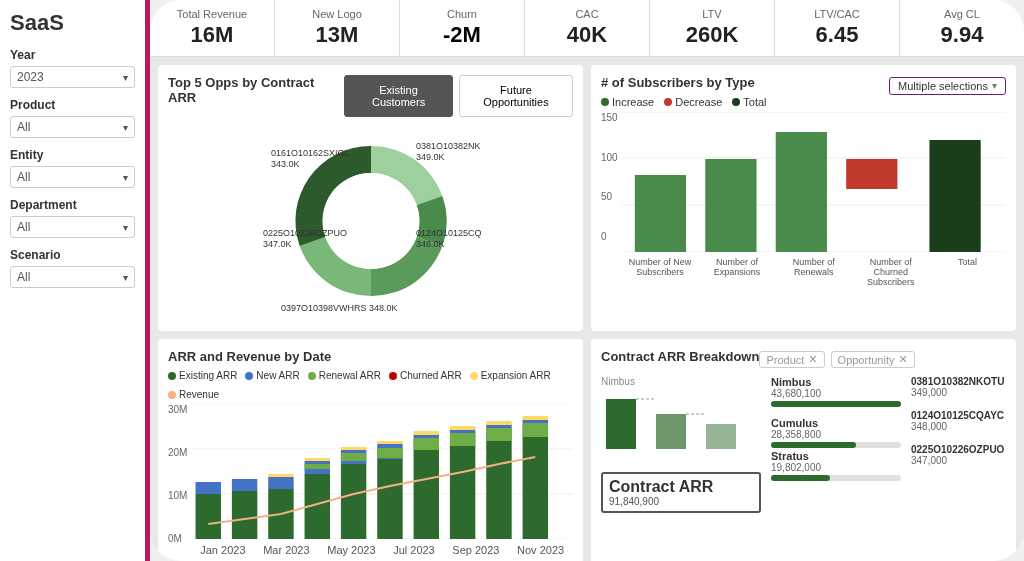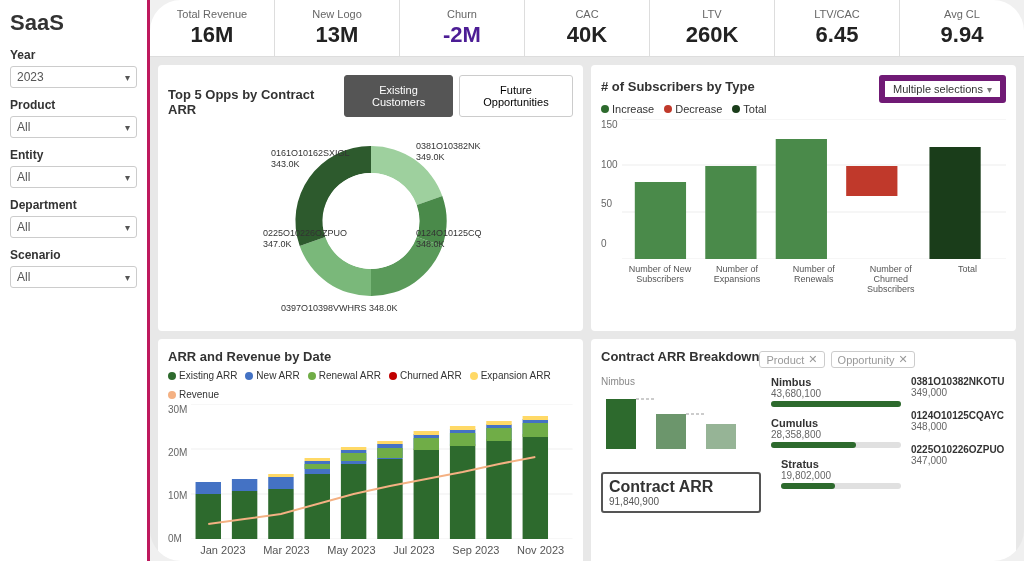--- a/index.html
+++ b/index.html
@@ -1,58 +1,58 @@
 <!DOCTYPE html>
 <html><head>
   <meta charset="utf-8">
   <style>
     * { box-sizing: border-box; margin: 0; padding: 0; }
     body { font-family: 'Segoe UI', Arial, sans-serif; background: #f0f0f0; font-size: 12px; color: #333; width: 1024px; height: 561px; overflow: hidden; }
 
     .dashboard { display: flex; width: 1024px; height: 561px; }
 
     
-    .sidebar { width: 150px; background: #fff; padding: 10px; border-right: 3px solid #be185d; flex-shrink: 0; }
+    .sidebar { width: 150px; background: #fff; padding: 10px; border-right: 5px solid #be185d; flex-shrink: 0; }
     .sidebar-title { font-size: 22px; font-weight: 700; color: #333; margin-bottom: 12px; }
     .filter-group { margin-bottom: 10px; }
     .filter-label { font-size: 12px; font-weight: 600; color: #333; margin-bottom: 4px; }
     .filter-select { width: 100%; border: 1px solid #ccc; border-radius: 3px; padding: 3px 6px; font-size: 12px; background: #fff; cursor: pointer; display: flex; justify-content: space-between; align-items: center; }
     .filter-select span { color: #555; }
     .chevron { font-size: 10px; color: #777; }
 
     
     .main { flex: 1; display: flex; flex-direction: column; overflow: hidden; border-radius: 31px; }
 
     
     .kpi-bar { display: flex; background: #fff; border-bottom: 1px solid #ddd; }
     .kpi-item { flex: 1; padding: 8px 12px; border-right: 1px solid #ddd; text-align: center; }
     .kpi-item:last-child { border-right: none; }
     .kpi-label { font-size: 11px; color: #666; margin-bottom: 2px; }
     .kpi-value { font-size: 22px; font-weight: 700; color: #222; }
-    .kpi-value.negative { color: #4c1d95; }
+    .kpi-value.negative { color: #000000; }
 
     
     .content-area { flex: 1; display: grid; grid-template-columns: 1fr 1fr; grid-template-rows: 1fr 1fr; gap: 8px; padding: 8px; background: #e8e8e8; }
 
     .panel { background: #fff; border-radius: 4px; padding: 10px; overflow: hidden; }
 
     
     .panel-title { font-size: 13px; font-weight: 600; color: #333; margin-bottom: 6px; }
 
-    .opps-header { display: flex; align-items: flex-end; gap: 6px; margin-bottom: 4px; }
+    .opps-header { display: flex; align-items: flex-start; gap: 6px; margin-bottom: 4px; }
     .opps-title { font-size: 13px; font-weight: 600; }
     .opps-btn { padding: 8px 8px; border: 1px solid #ccc; border-radius: 3px; font-size: 11px; cursor: pointer; background: #fff; }
     .opps-btn.active { background: #555; color: #fff; border-color: #555; }
 
     
     .donut-container { display: flex; align-items: center; justify-content: center; height: 200px; position: relative; }
 
     
     .subscribers-header { display: flex; justify-content: space-between; align-items: center; }
-    .subscribers-filter { border: 6px solid #701a75; padding: 2px 8px; border-radius: 3px; font-size: 11px; cursor: pointer; display: flex; align-items: center; gap: 4px; }
+    .subscribers-filter { border: 1px solid #701a75; padding: 2px 8px; border-radius: 3px; font-size: 11px; cursor: pointer; display: flex; align-items: center; gap: 4px; }
     .legend { display: flex; gap: 10px; font-size: 11px; margin-bottom: 4px; text-align: right; }
     .legend-item { display: flex; align-items: center; gap: 3px; }
     .legend-dot { width: 8px; height: 8px; border-radius: 50%; }
     .y-axis { display: flex; flex-direction: column; justify-content: space-between; height: 130px; padding-right: 4px; font-size: 10px; color: #666; }
 
     
     .arr-legend { display: flex; gap: 8px; font-size: 10px; margin-bottom: 4px; flex-wrap: wrap; }
     .y-axis-arr { display: flex; flex-direction: column; justify-content: space-between; height: 140px; padding-right: 4px; font-size: 10px; color: #666; }
 
     
@@ -383,28 +383,28 @@
           </div>
 
           <div style="width:130px;" id="product-list">
               <div class="product-item" style="margin-bottom: 10px;">
     <div class="product-name">Nimbus</div>
     <div class="product-value">43,680,100</div>
     <div class="product-bar-bg">
       <div class="product-bar-fill" style="width:100%;"></div>
     </div>
   </div>
-              <div class="product-item" style="margin-bottom: 10px;">
+              <div class="product-item" style="margin-bottom: 2px;">
     <div class="product-name">Cumulus</div>
     <div class="product-value">28,358,800</div>
     <div class="product-bar-bg">
       <div class="product-bar-fill" style="width:65%;"></div>
     </div>
   </div>
-              <div class="product-item" style="margin-bottom: 10px; margin-left: 10px;">
+              <div class="product-item" style="margin-bottom: 10px;">
     <div class="product-name">Stratus</div>
     <div class="product-value">19,802,000</div>
     <div class="product-bar-bg">
       <div class="product-bar-fill" style="width:45%;"></div>
     </div>
   </div>
             </div>
 
           <div style="flex:1;" id="opp-list">
               <div class="opp-item" style="margin-bottom: 12px;">

